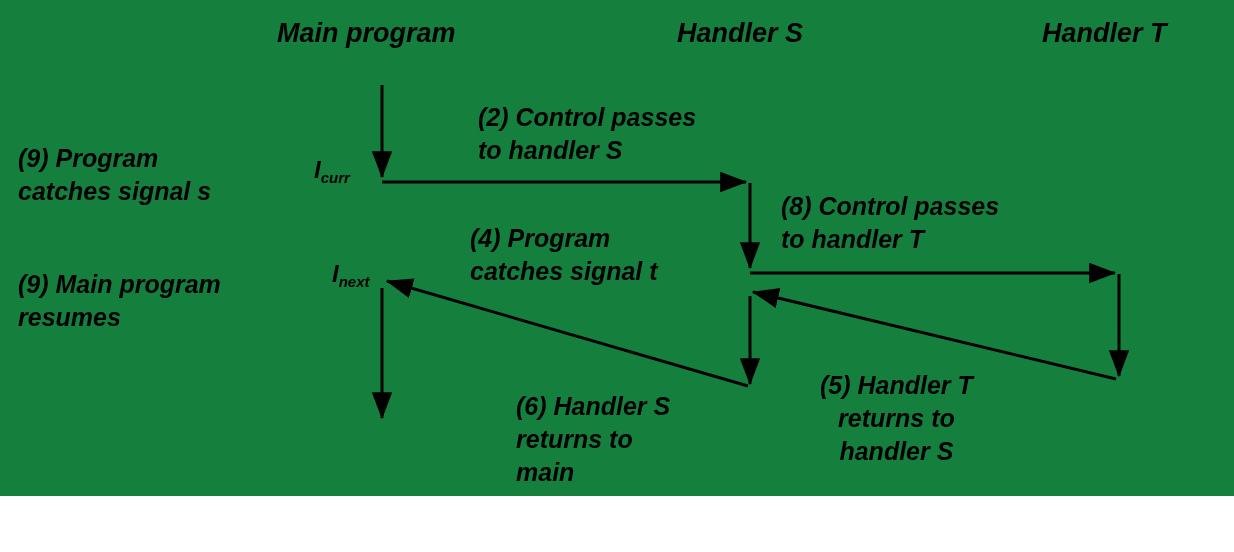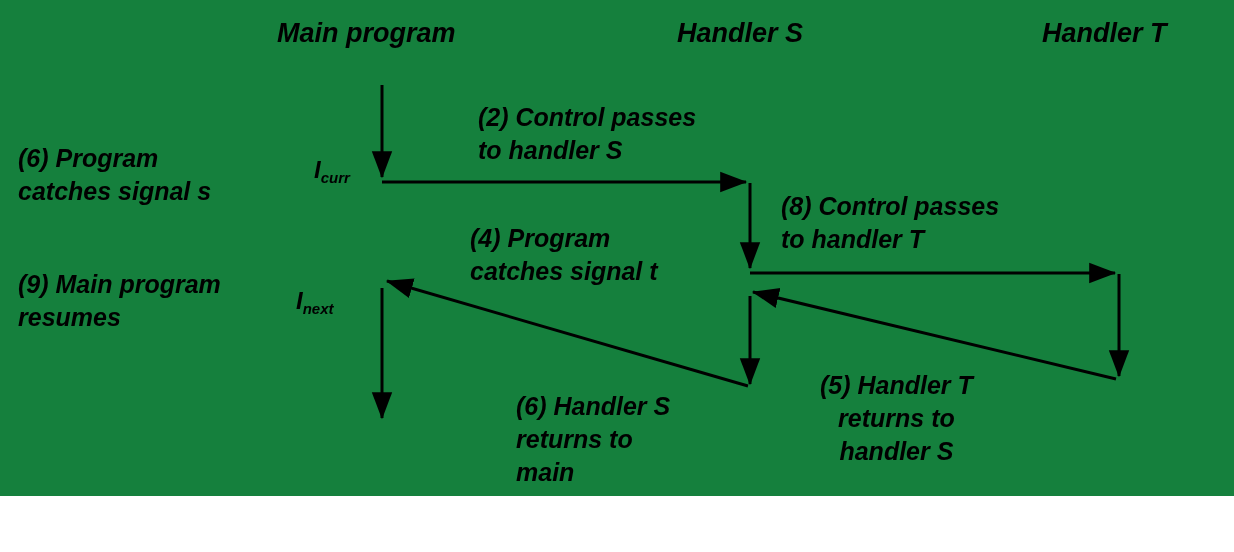--- a/index.html
+++ b/index.html
@@ -97,25 +97,25 @@
   <div class="col-title" style="left:277px; top:18px;">Main program</div>
 
   <div class="col-title" style="left:677px; top:18px;">Handler S</div>
 
   <div class="col-title" style="left:1042px; top:18px;">Handler T</div>
 
   <div class="inst-label" style="left:314px; top:158px;">
     <span>I</span><span class="sub">curr</span>
   </div>
 
-  <div class="inst-label" style="left:296px; top:262px;margin-top:27px;">
+  <div class="inst-label" style="left:332px; top:262px;">
     <span>I</span><span class="sub">next</span>
   </div>
 
-  <div class="step-label" style="left:18px; top:142px;">(6) Program
+  <div class="step-label" style="left:18px; top:142px;">(9) Program
 catches signal s</div>
 
   <div class="step-label" style="left:438px; top:101px;margin-left:40px;">(2) Control passes
 to handler S</div>
 
   <div class="step-label" style="left:470px; top:222px;">(4) Program
 catches signal t</div>
 
   <div class="step-label" style="left:781px; top:190px;">(8)  Control passes
 to handler T</div>

